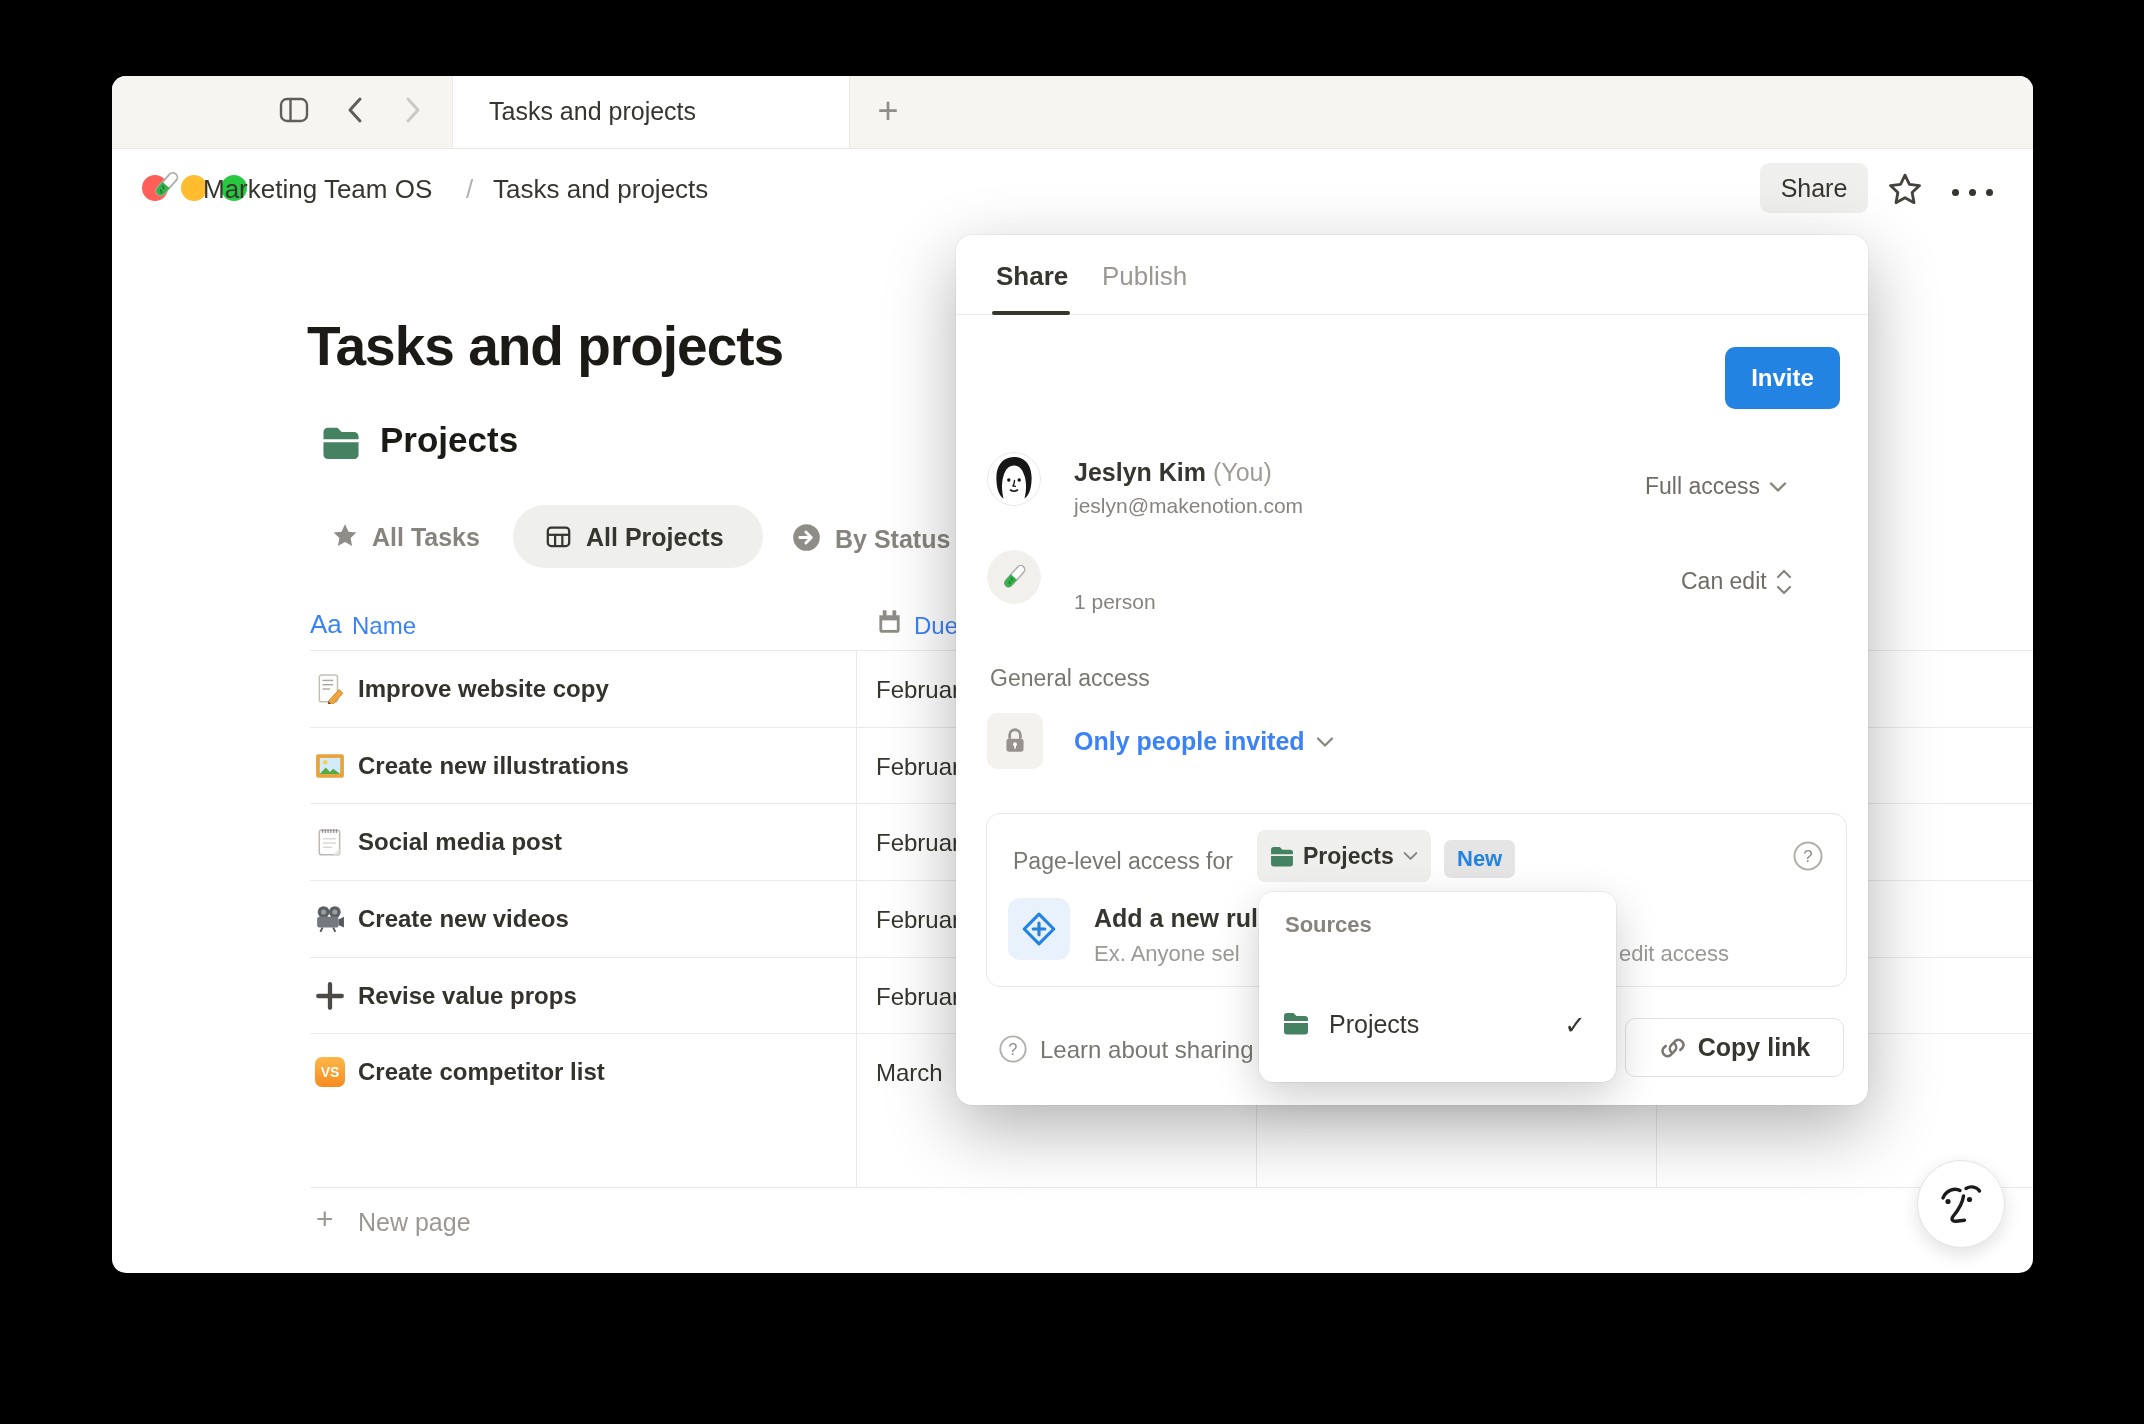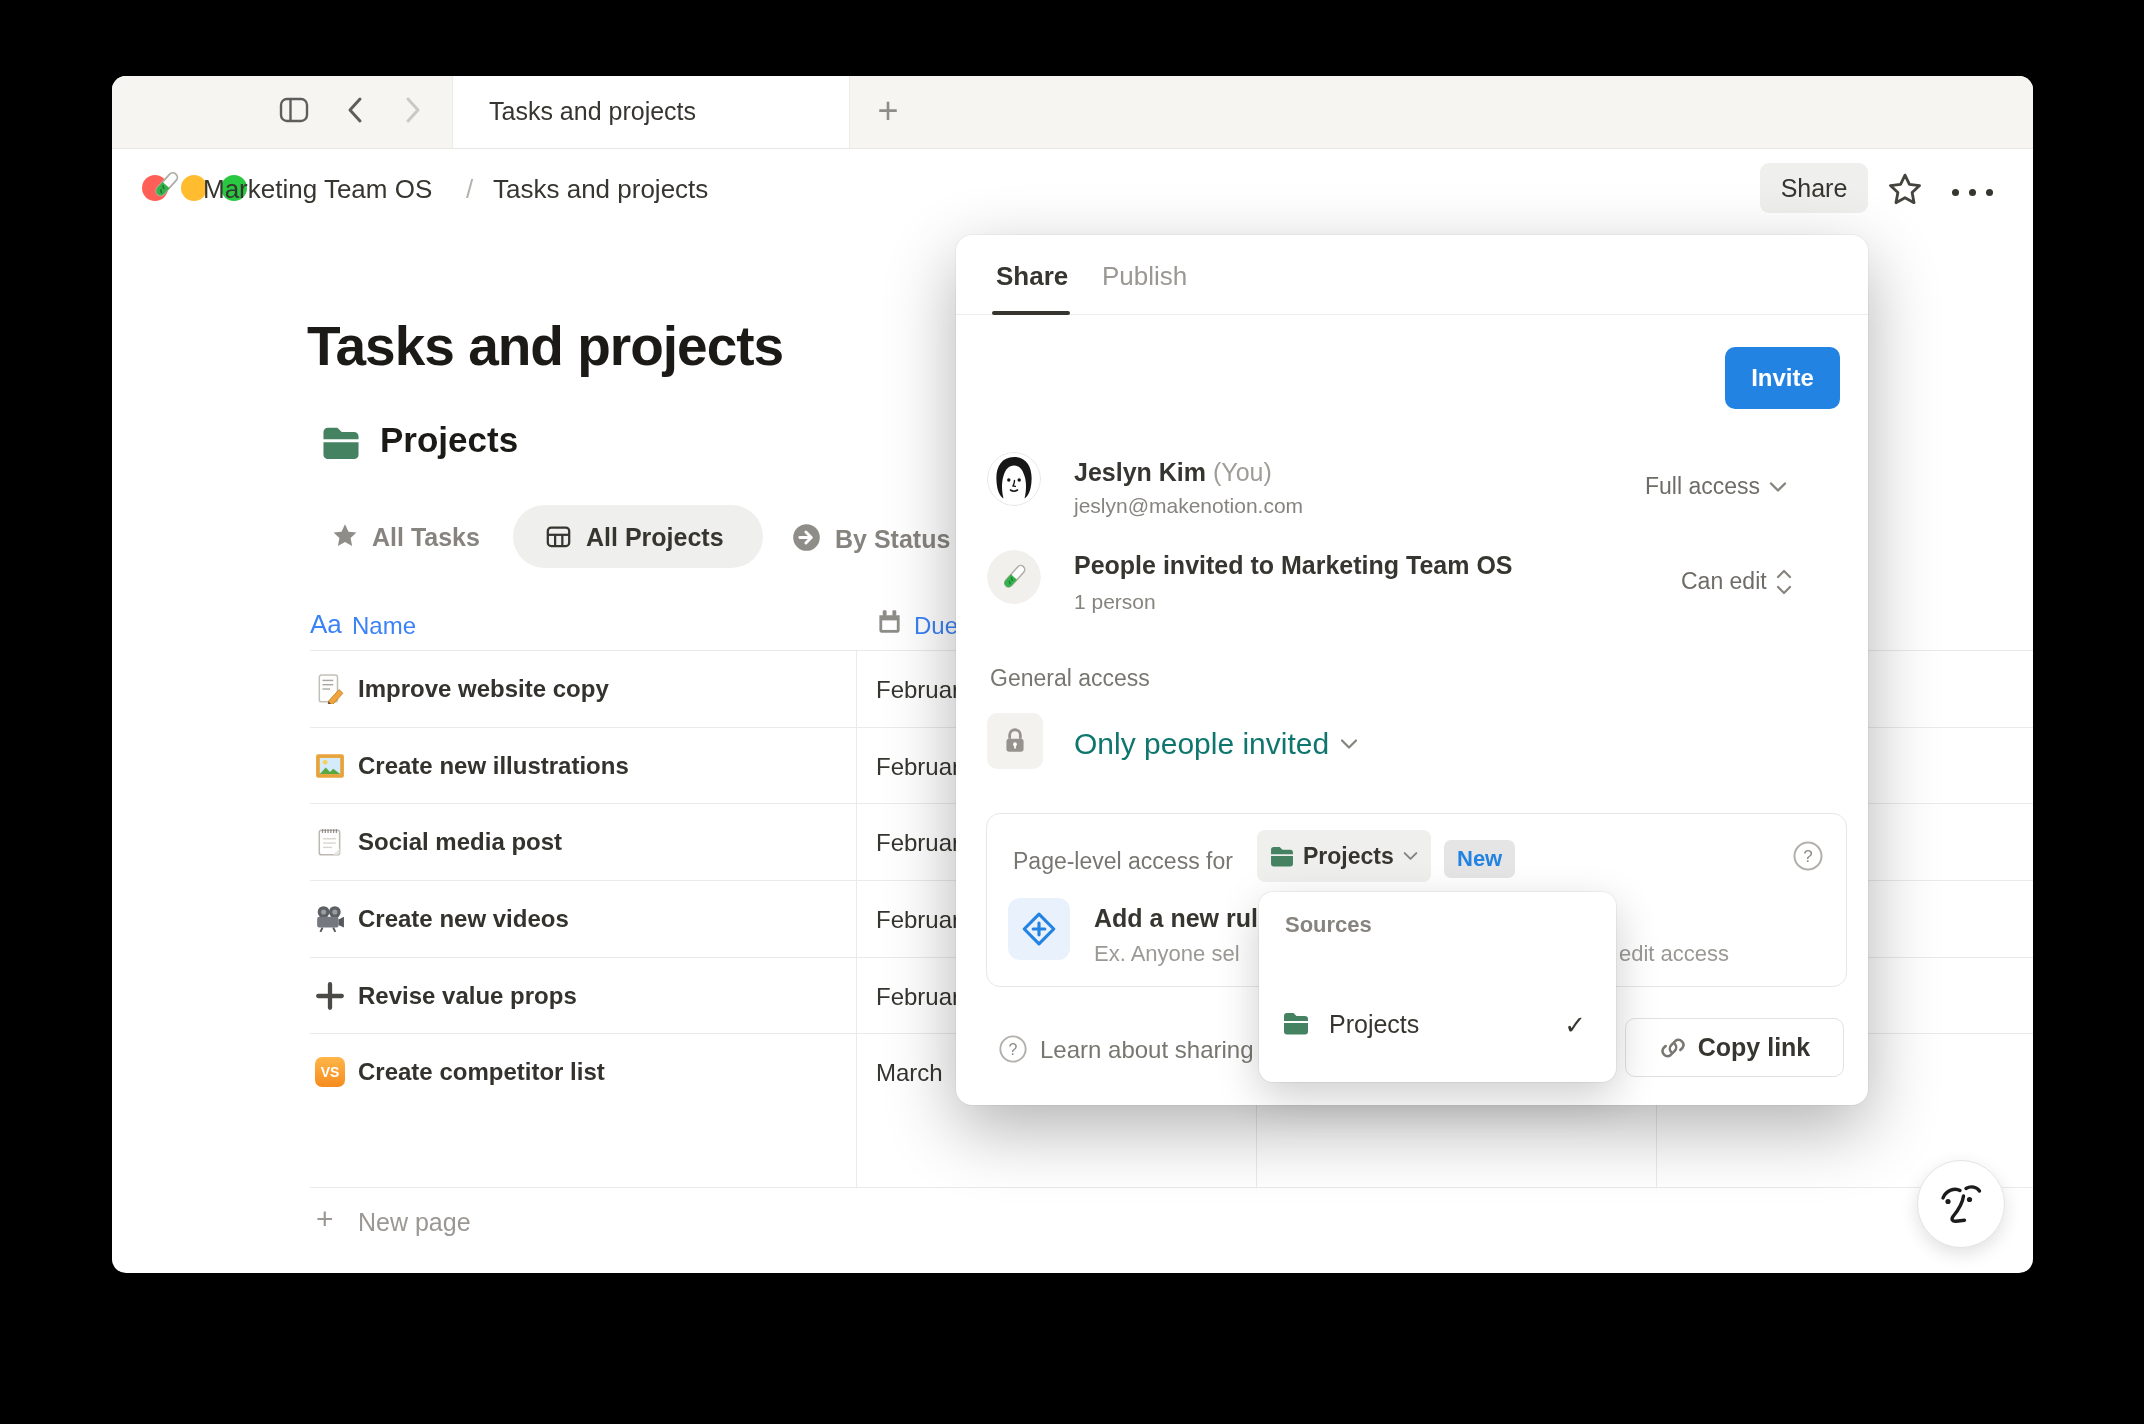--- a/index.html
+++ b/index.html
@@ -51,21 +51,21 @@
   .invite-input::placeholder{color:#a09d98;}
   .invite-btn{position:absolute;left:769px;top:112px;width:115px;height:62px;background:#2383e2;color:#fff;
               border:none;border-radius:10px;font-size:24px;font-weight:600;text-align:center;line-height:62px;}
   .pname{font-size:25px;font-weight:600;color:#37352f;}
   .pyou{font-size:25px;color:#a09d98;font-weight:400;}
   .psub{font-size:21px;color:#87847f;}
   .paccess{font-size:23px;color:#6f6c67;display:flex;align-items:center;gap:9px;}
   .sect-label{font-size:23px;color:#787671;}
   .locktile{position:absolute;left:31px;top:478px;width:56px;height:56px;background:#f3f2ef;border-radius:10px;
             display:flex;align-items:center;justify-content:center;}
-  .ga-value{font-size:30px;color:#0f766e;font-weight:400;}
+  .ga-value{font-size:25px;color:#3b82f6;font-weight:700;}
   .plcard{position:absolute;left:30px;top:578px;width:859px;height:172px;border:1px solid #e8e7e4;border-radius:14px;}
   .pl-prefix{position:absolute;left:26px;top:34px;font-size:23px;color:#787671;}
   .src-pill{position:absolute;left:270px;top:16px;height:52px;background:#efefed;border-radius:8px;
             display:flex;align-items:center;gap:9px;padding:0 13px;font-size:23px;color:#37352f;font-weight:600;}
   .new-badge{position:absolute;left:457px;top:26px;height:38px;background:#e5e5e5;color:#2383e2;border-radius:7px;
              font-size:22px;font-weight:700;line-height:38px;padding:0 13px;}
   .addrule-ic{position:absolute;left:21px;top:84px;width:62px;height:62px;background:#e9f1fc;border-radius:12px;
               display:flex;align-items:center;justify-content:center;}
   .ar-title{position:absolute;left:107px;top:90px;font-size:25px;font-weight:600;color:#37352f;white-space:nowrap;}
   .ar-sub{position:absolute;left:107px;top:127px;font-size:22px;color:#9b9995;white-space:nowrap;}
@@ -327,21 +327,20 @@
       <svg class="avatar-svg" width="54" height="54" viewBox="0 0 54 54">
           <circle cx="27" cy="27" r="27" fill="#f1f0ed"></circle>
           <g transform="rotate(42 27 27)">
             <rect x="23" y="13" width="8" height="26" rx="4" fill="#fff" stroke="#b0ada7" stroke-width="1.5"></rect>
             <path d="M23 27 h8 v8 a4 4 0 0 1 -8 0 z" fill="#35b24b"></path>
             <line x1="25" y1="29" x2="28.5" y2="31" stroke="#1c7a30" stroke-width="1.3"></line>
             <line x1="26" y1="33" x2="29" y2="35" stroke="#1c7a30" stroke-width="1.3"></line>
           </g>
         </svg>
     </span>
-    <span class="abs pname" style="left:118px;top:316px">People invited to Marketing Team OS</span>
     <span class="abs psub" style="left:118px;top:355px">1 person</span>
     <span class="abs paccess" style="left:725px;top:333px">
       <span>Can edit</span>
       <svg width="16" height="26" viewBox="0 0 16 26">
           <polyline points="2,8 8,2 14,8" fill="none" stroke="#87847f" stroke-width="2.2" stroke-linecap="round" stroke-linejoin="round"></polyline>
           <polyline points="2,18 8,24 14,18" fill="none" stroke="#87847f" stroke-width="2.2" stroke-linecap="round" stroke-linejoin="round"></polyline>
         </svg>
     </span>
 
     <span class="abs sect-label" style="left:34px;top:430px">General access</span>

